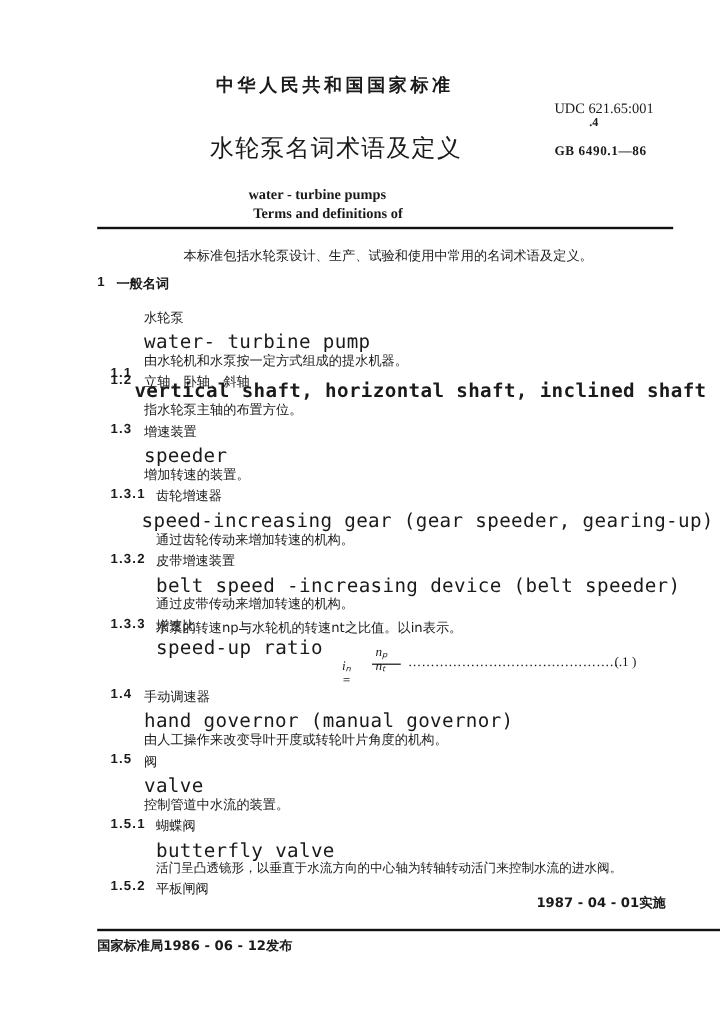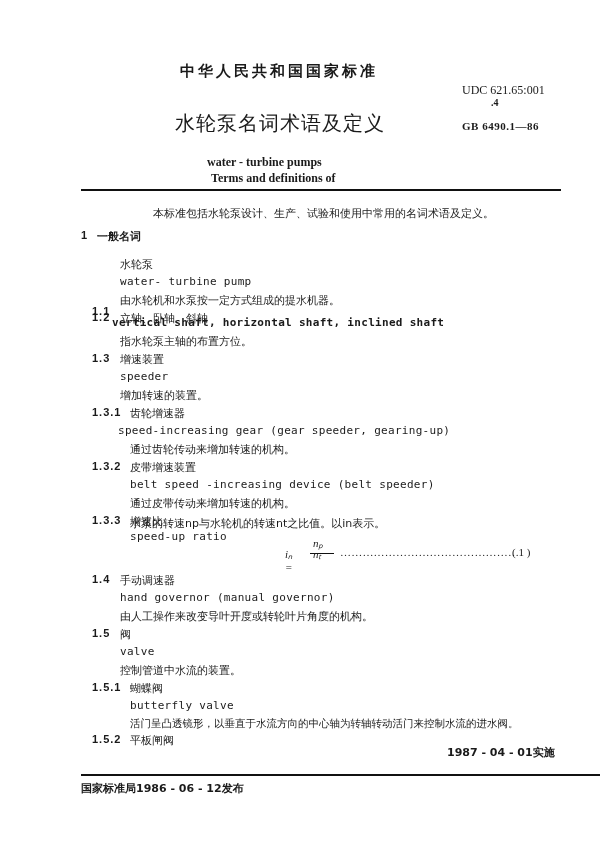--- a/index.html
+++ b/index.html
@@ -12,21 +12,21 @@
   .udc { left: 462px; top: 83px; font-family: "Liberation Serif", serif; font-weight: normal; font-size: 12px; }
   .udc2 { left: 491px; top: 97px; font-family: "Liberation Serif", serif; font-weight: bold; font-size: 10px; }
   .gb { left: 462px; top: 120px; font-family: "Liberation Serif", serif; font-weight: bold; font-size: 11px; letter-spacing: 0.5px; }
   .title-cn { left: 175px; top: 110px; font-family: "DejaVu Sans", sans-serif; font-size: 20px; letter-spacing: 1px; }
   .title-en1 { left: 211px; top: 139px; font-family: "Liberation Serif", serif; font-weight: bold; font-size: 12px; margin-top: 32px; }
   .title-en2 { left: 207px; top: 155px; font-family: "Liberation Serif", serif; font-weight: bold; font-size: 12px; }
   .rule { position: absolute; left: 81px; width: 480px; height: 2px; background: #111; }
   .rule.top { top: 189px; }
   .rule.bottom { top: 745px; width: 520px; }
   .txt { font-size: 11px; font-family: "DejaVu Sans", sans-serif; }
-  .en { font-size: 11px; font-family: "DejaVu Sans Mono", monospace; letter-spacing: 0.3px; }
+  .en { font-size: 16px; font-family: "DejaVu Sans Mono", monospace; letter-spacing: 0.3px; }
   .num { font-size: 11px; font-family: "Liberation Sans", sans-serif; font-weight: bold; letter-spacing: 1px; }
   .footer { font-family: "DejaVu Sans", sans-serif; font-weight: bold; font-size: 11px; }
   .frac { position: absolute; left: 297px; top: 533px; font-family: "Liberation Serif", serif; font-style: italic; font-size: 11px; }
   .frac .bar { position: absolute; left: 13px; top: 12px; width: 24px; height: 1px; background: #111; }
   .dots { position: absolute; left: 340px; top: 540px; font-size: 11px; font-family: "Liberation Serif", serif; letter-spacing: 0.2px; }
 </style>
 </head>
 <body>
 
 <div>

